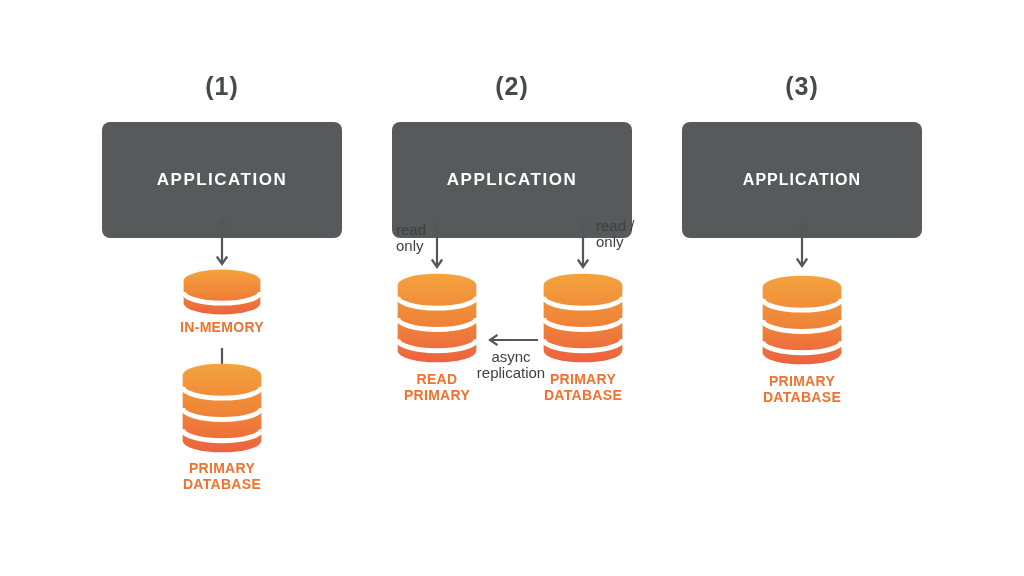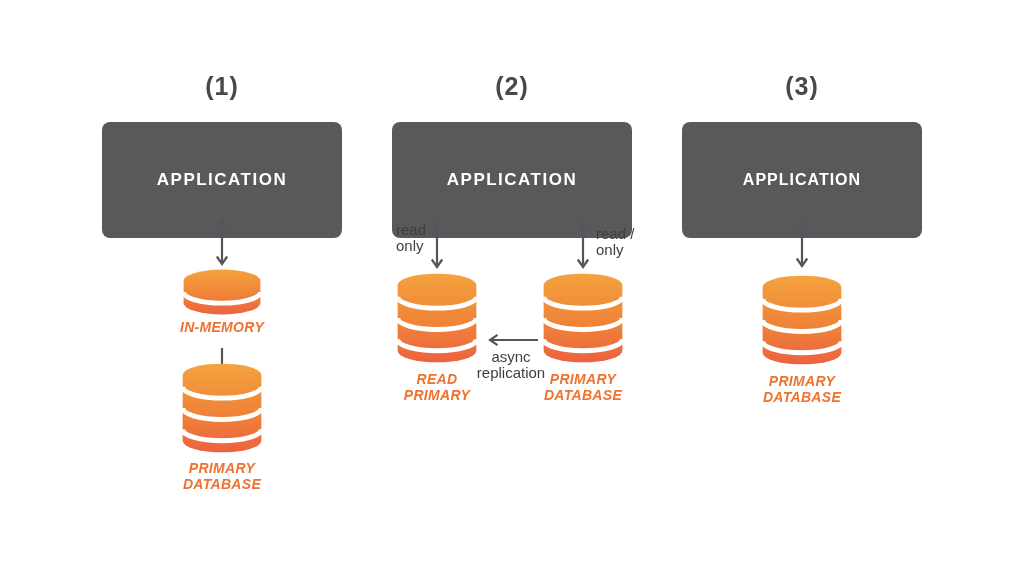--- a/index.html
+++ b/index.html
@@ -19,21 +19,21 @@
     color:var(--box-text,#fff);font-weight:bold;font-size:17px;letter-spacing:1.5px;
   }
   .app-box.split{flex-direction:column;align-items:stretch;justify-content:center;padding:0;}
   .app-box.split .row{
     height:44px;display:flex;align-items:center;justify-content:center;
     font-size:16px;letter-spacing:1px;
   }
   .app-box.split .row.bottom{border-top:2px dashed var(--dashed-divider,#9FA1A3);}
   .db-label{
     width:160px;text-align:center;font-size:14px;font-weight:bold;
-    color:var(--db-label-orange,#F0722F);line-height:16px;letter-spacing:0.3px;font-style:italic;
+    color:var(--db-label-orange,#F0722F);line-height:16px;letter-spacing:0.3px;
   }
   .annotation{
     font-size:15px;line-height:16px;color:var(--annotation-gray,#3E3F41);
   }
   .annotation.center{text-align:center;}
   svg.arrow path{stroke:var(--arrow-gray,#55565A);stroke-width:2.2;fill:none;}
 </style>
 </head>
 <body>
 
@@ -100,21 +100,21 @@
     <path d="M8 0 L8 48"></path>
     <path d="M2.8 40.5 L8 48 L13.2 40.5"></path>
   </svg>
 
   <svg class="abs arrow" style="left:575px;top:219px" width="16" height="50" viewBox="0 0 16 50">
     <path d="M8 2 L8 48"></path>
     <path d="M2.8 9.5 L8 2 L13.2 9.5"></path>
     <path d="M2.8 40.5 L8 48 L13.2 40.5"></path>
   </svg>
 
-  <div class="abs annotation" style="left:596px;top:226px">
+  <div class="abs annotation" style="left:596px;top:218px">
     <div>read /</div>
     <div>only</div>
   </div>
 
   <svg class="abs" style="left:396px;top:272px" width="82" height="92" viewBox="0 0 100 112">
     <path d="M2 16 A48 14 0 0 1 98 16 L98 96 A48 14 0 0 1 2 96 Z" fill="url(#cylGrad)"></path>
     <path d="M2 30 A48 14 0 0 0 98 30 M2 56 A48 14 0 0 0 98 56 M2 82 A48 14 0 0 0 98 82" stroke="#fff" stroke-width="6" fill="none"></path>
   </svg>
 
   <svg class="abs" style="left:542px;top:272px" width="82" height="92" viewBox="0 0 100 112">

